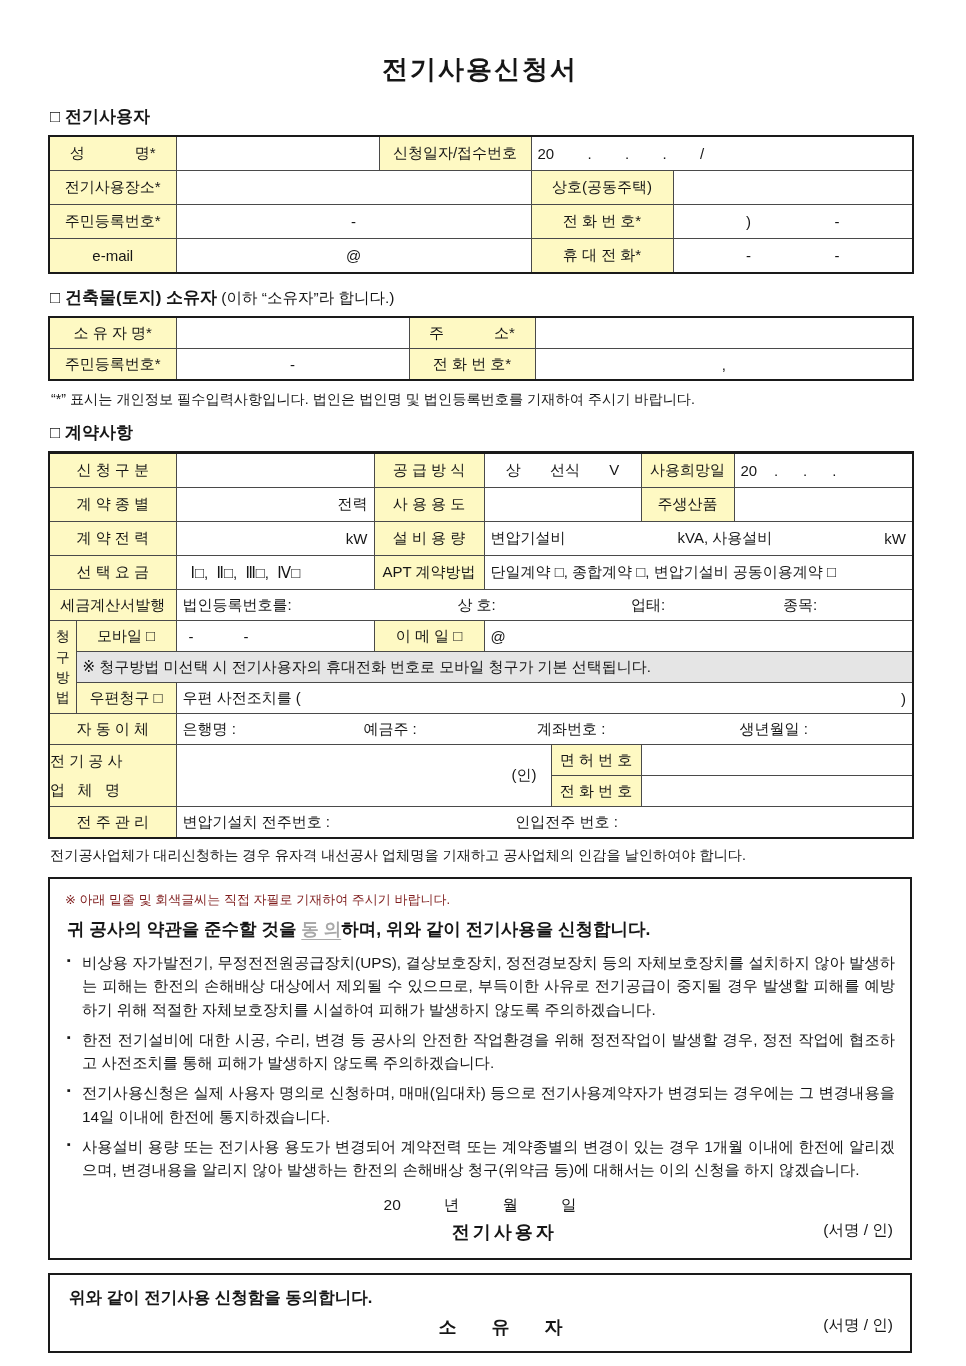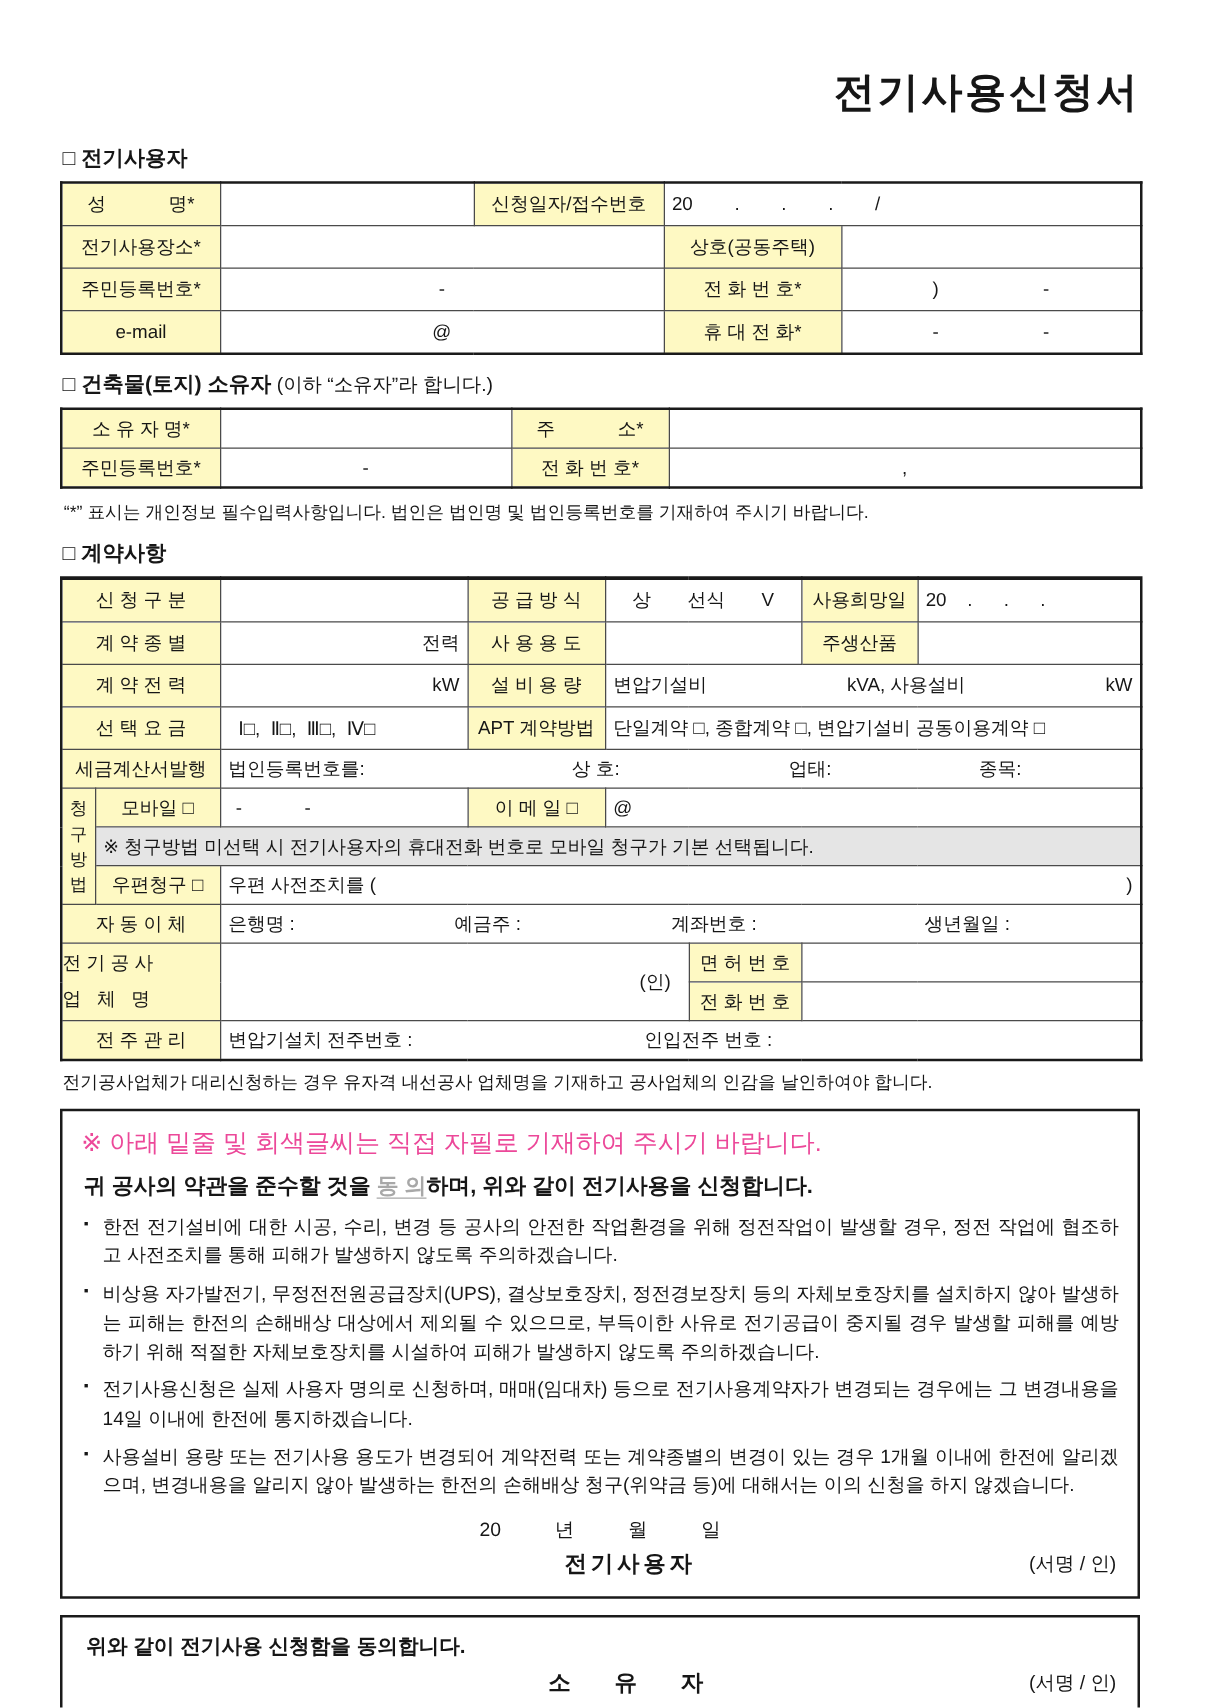--- a/index.html
+++ b/index.html
@@ -3,21 +3,21 @@
 <meta charset="utf-8">
 <style>
   html,body { margin:0; padding:0; background:#ffffff; }
   body {
     width:966px; height:1366px; overflow:hidden;
     font-family:"Liberation Sans","DejaVu Sans",sans-serif;
     color:#161616;
   }
   .page { padding:44px 54px 0 48px; width:864px; }
 
-  .title { text-align:right; font-size:33px; font-weight:bold; letter-spacing:2px; margin:8px 0 18px 0; }
+  .title { text-align:center; font-size:26px; font-weight:bold; letter-spacing:2px; margin:8px 0 18px 0; }
 
   .sec-head { font-size:17px; font-weight:bold; margin:12px 0 7px 2px; }
   .sec-head .sub { font-weight:normal; font-size:15.5px; }
 
   table { border-collapse:collapse; table-layout:fixed; width:864px; border:2px solid #1a1a1a; }
   td { border:1px solid #4a4a4a; font-size:15px; padding:0 6px; overflow:hidden; }
   .t1 td { height:33px; }
   .t2 td { height:30px; }
   .t3 { border-top:3px solid #1a1a1a; }
   .t3 td { height:30px; }
@@ -33,31 +33,31 @@
   .flexcell { display:flex; align-items:center; width:100%; }
   .flexcell span { display:block; }
   .sb { display:flex; justify-content:space-between; align-items:center; width:100%; }
   .notecell { background:#e5e5e5; text-align:left; }
   .sealcell { text-align:right; padding-right:14px; }
 
   .footnote { font-size:14.2px; margin:9px 0 10px 3px; }
   .agency-note { font-size:14.2px; margin:7px 0 12px 2px; }
 
   .bigbox { border:2px solid #1a1a1a; margin-top:12px; padding:10px 15px 14px 15px; }
-  .hand-note { color:#ec4899; font-size:20px; margin:2px 0 8px 0; }
+  .hand-note { color:#7f1d1d; font-size:13px; margin:2px 0 8px 0; }
   .statement { font-size:17.5px; font-weight:bold; margin:0 0 10px 2px; }
   .agree-gray { color:#a8a8a8; text-decoration:underline; text-underline-offset:4px; }
   .bullets { list-style:none; margin:0 0 4px 2px; padding:0; }
   .bullets li {
     position:relative; padding-left:15px; margin-bottom:7px;
     font-size:15.3px; line-height:1.52; text-align:justify;
   }
   .bullets li::before { content:"▪"; position:absolute; left:0; top:1px; font-size:11px; }
   .date-line { text-align:center; font-size:15.5px; white-space:pre; margin:14px 0 4px 0; }
-  .sign-row { display:flex; align-items:center; margin-top:4px; }
+  .sign-row { display:flex; align-items:flex-start; margin-top:4px; }
   .sign-row .sp1 { flex:1.45; }
   .sign-row .sp2 { flex:1; }
   .sign-name { font-size:18px; font-weight:bold; letter-spacing:3px; }
   .sign-seal { font-size:15.5px; padding-right:2px; }
 
   .consent-box { border:2px solid #1a1a1a; margin-top:13px; padding:10px 15px 12px 15px; }
   .consent-box .statement2 { font-size:16.5px; font-weight:bold; margin:2px 0 6px 4px; }
 </style>
 </head>
 <body>
@@ -248,22 +248,22 @@
   </tbody>
     </table>
   <div class="agency-note">전기공사업체가 대리신청하는 경우 유자격 내선공사 업체명을 기재하고 공사업체의 인감을 날인하여야 합니다.</div>
 
   <div class="bigbox">
     <div class="hand-note">※ 아래 밑줄 및 회색글씨는 직접 자필로 기재하여 주시기 바랍니다.</div>
     <div class="statement">
       <span>귀 공사의 약관을 준수할 것을 </span><span class="agree-gray">동 의</span><span>하며, 위와 같이 전기사용을 신청합니다.</span>
     </div>
     <ul class="bullets">
+      <li>비상용 자가발전기, 무정전전원공급장치(UPS), 결상보호장치, 정전경보장치 등의 자체보호장치를 설치하지 않아 발생하는 피해는 한전의 손해배상 대상에서 제외될 수 있으므로, 부득이한 사유로 전기공급이 중지될 경우 발생할 피해를 예방하기 위해 적절한 자체보호장치를 시설하여 피해가 발생하지 않도록 주의하겠습니다.</li>
       <li>한전 전기설비에 대한 시공, 수리, 변경 등 공사의 안전한 작업환경을 위해 정전작업이 발생할 경우, 정전 작업에 협조하고 사전조치를 통해  피해가 발생하지 않도록 주의하겠습니다.</li>
-      <li>비상용 자가발전기, 무정전전원공급장치(UPS), 결상보호장치, 정전경보장치 등의 자체보호장치를 설치하지 않아 발생하는 피해는 한전의 손해배상 대상에서 제외될 수 있으므로, 부득이한 사유로 전기공급이 중지될 경우 발생할 피해를 예방하기 위해 적절한 자체보호장치를 시설하여 피해가 발생하지 않도록 주의하겠습니다.</li>
       <li>전기사용신청은 실제 사용자 명의로 신청하며, 매매(임대차) 등으로 전기사용계약자가 변경되는 경우에는 그 변경내용을 14일 이내에 한전에 통지하겠습니다.</li>
       <li>사용설비 용량 또는 전기사용 용도가 변경되어 계약전력 또는 계약종별의 변경이 있는 경우 1개월 이내에 한전에 알리겠으며, 변경내용을 알리지 않아 발생하는 한전의 손해배상 청구(위약금 등)에 대해서는 이의 신청을 하지 않겠습니다.</li>
     </ul>
     <div class="date-line">20          년          월          일</div>
     <div class="sign-row">
       <span class="sp1"></span>
       <span class="sign-name">전기사용자</span>
       <span class="sp2"></span>
       <span class="sign-seal">(서명 / 인)</span>
     </div>

